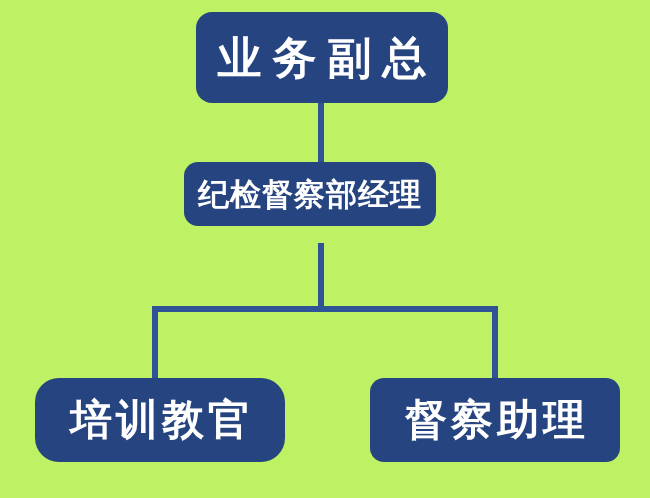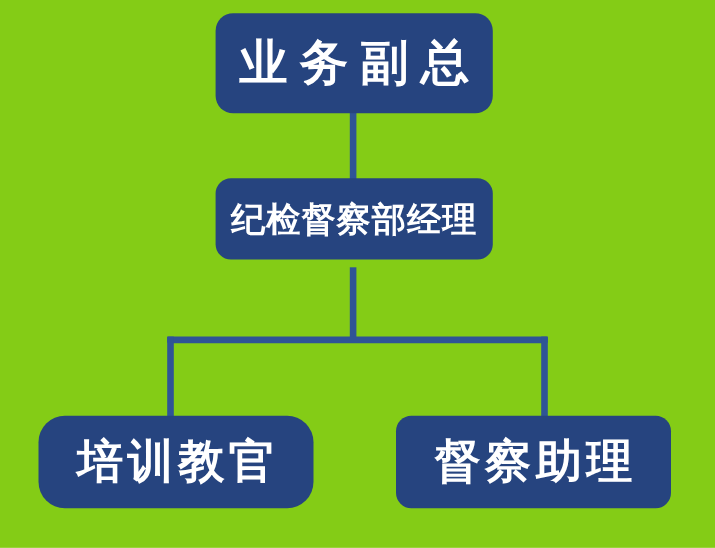--- a/index.html
+++ b/index.html
@@ -10,21 +10,21 @@
     width: 650px;
     height: 498px;
     background: #ffffff;
     font-family: "Liberation Sans", "DejaVu Sans", sans-serif;
     overflow: hidden;
   }
   #chart-canvas {
     position: relative;
     width: 650px;
     height: 498px;
-    background: #84cc16;
+    background: #bef264;
   }
 
   
   .connector {
     position: absolute;
     background: #2f5496;
   }
   .connector-v-top   { left: 318px; top: 100px;  width: 6px;   height: 66px; }
   .connector-v-mid   { left: 318px; top: 243px;  width: 6px;   height: 68px; }
   .connector-h-bar   { left: 152px; top: 306px;  width: 346px; height: 6px;  border-radius: 1px; }
@@ -58,37 +58,37 @@
     border-radius: 16px;
   }
   .node-exec .node-label {
     font-size: 44px;
     letter-spacing: 11px;
     text-indent: 11px;
   }
 
   
   .node-manager {
-    left: 196px;  top: 162px;
-    width: 252px; height: 74px;
+    left: 184px;  top: 162px;
+    width: 252px; height: 64px;
     border-radius: 14px;
   }
   .node-manager .node-label {
     font-size: 31px;
     letter-spacing: 1px;
   }
 
   
   .node-leaf-left {
     left: 35px;   top: 378px;
     width: 250px; height: 84px;
     border-radius: 24px;
   }
   .node-leaf-right {
-    left: 360px;  top: 378px;
+    left: 370px;  top: 378px;
     width: 250px; height: 84px;
     border-radius: 14px;
   }
   .node-leaf-left .node-label,
   .node-leaf-right .node-label {
     font-size: 42px;
     letter-spacing: 4px;
     text-indent: 4px;
   }
 </style>

